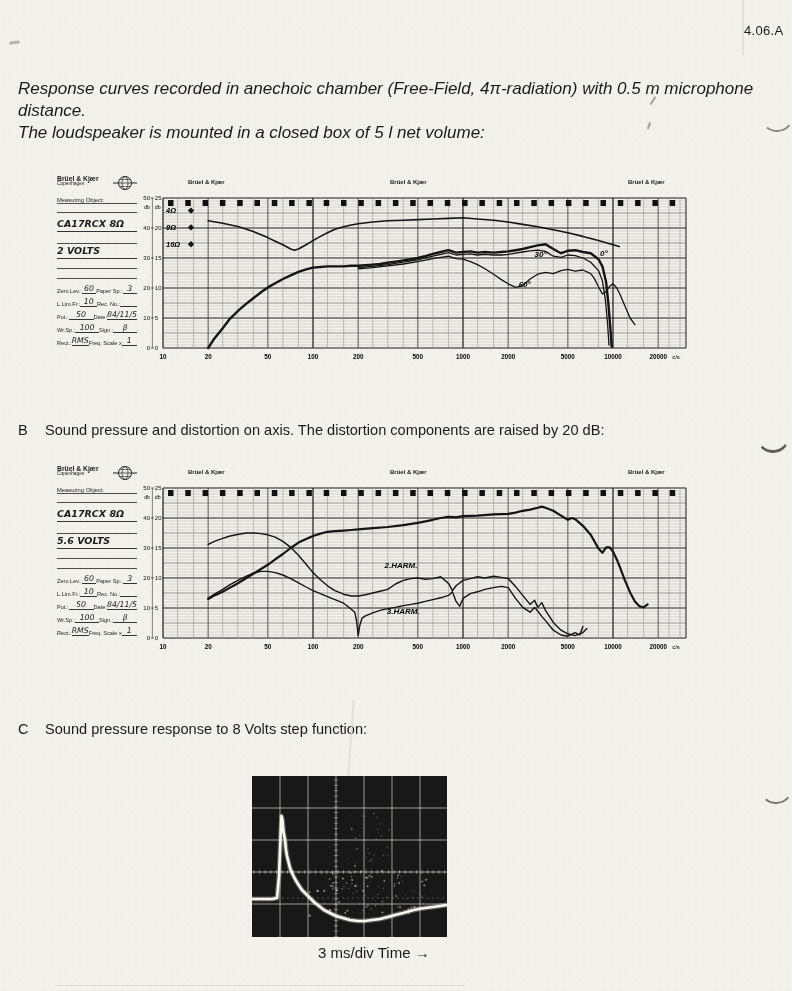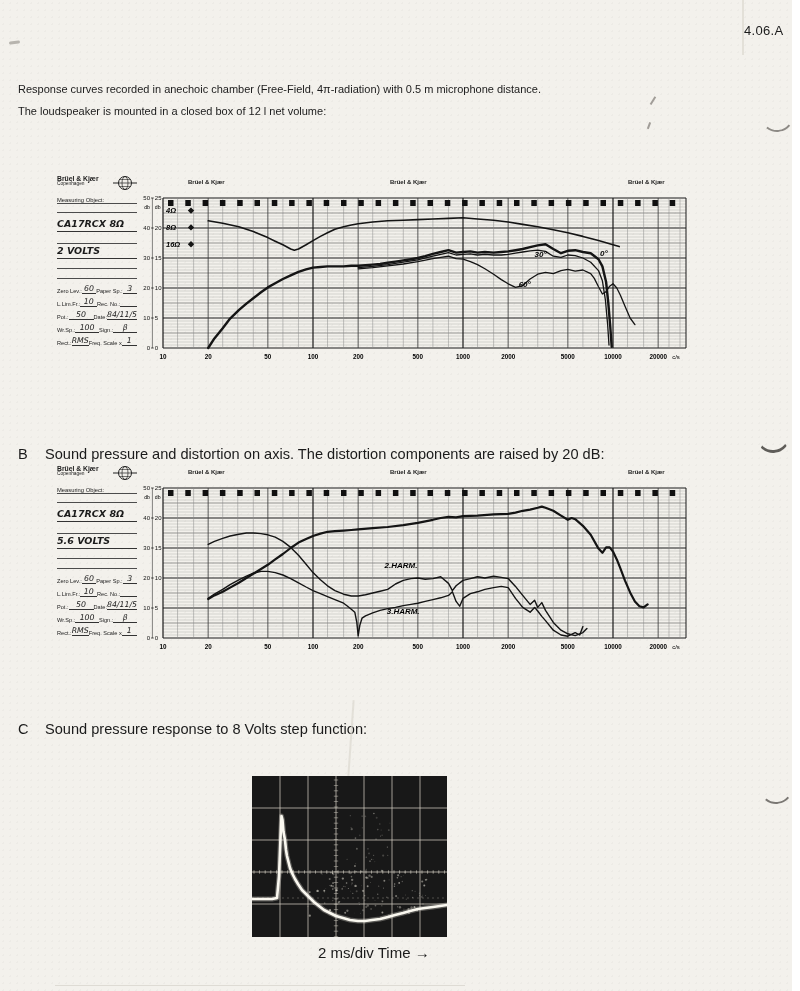--- a/index.html
+++ b/index.html
@@ -2,21 +2,21 @@
 <html><head>
 <meta charset="utf-8">
 <style>
   html,body{margin:0;padding:0;}
   .page{position:relative;width:792px;height:991px;background:#f3f1ec;
     font-family:"Liberation Sans",sans-serif;color:#1b1b1b;overflow:hidden;
     background-image:radial-gradient(rgba(0,0,0,0.025) 1px, transparent 1px);
     background-size:7px 7px;}
   .abs{position:absolute;}
   .docref{font-size:13px;letter-spacing:.3px;}
-  .intro{font-size:11px;line-height:22px;width:775px;}
+  .intro{font-size:17px;line-height:22px;width:775px;font-style:italic;}
   .sec{font-size:14.6px;}
   .sec .letter{display:inline-block;width:27px;}
   .bk-chart{position:absolute;width:650px;height:210px;}
   .bk-head{position:absolute;font-size:6px;font-weight:700;white-space:nowrap;}
   .form{position:absolute;left:2px;top:2px;width:80px;height:172px;font-size:5.8px;}
   .form .row{position:absolute;left:0;width:80px;white-space:nowrap;}
   .rule{position:absolute;left:0;width:80px;border-bottom:1px solid #4c4c4c;height:0;}
   .brand{font-weight:700;font-size:6.8px;}
   .city{font-size:4.8px;margin-top:-1px;}
   .hand{font-family:"DejaVu Sans",sans-serif;font-style:italic;font-weight:700;
@@ -39,27 +39,27 @@
 </style>
 </head>
 <body>
 
 <div class="page">
 
   <div class="abs docref" style="left:744px;top:23px;">4.06.A</div>
 
   <div class="abs intro" style="left:18px;top:78px;">
     <div>Response curves recorded in anechoic chamber (Free-Field, 4π-radiation) with 0.5 m microphone distance.</div>
-    <div>The loudspeaker is mounted in a closed box of 12 l net volume:</div>
+    <div>The loudspeaker is mounted in a closed box of 5 l net volume:</div>
   </div>
 
   <div class="pencil" style="left:652px;top:96px;height:9px;transform:rotate(32deg);"></div>
   <div class="pencil" style="left:648px;top:122px;height:7px;transform:rotate(20deg);"></div>
 
-  <div class="abs sec" style="left:18px;top:422px;margin-top:24px;">
+  <div class="abs sec" style="left:18px;top:422px;">
     <span class="letter">B</span><span>Sound pressure and distortion on axis. The distortion components are raised by 20 dB:</span>
   </div>
   <div class="abs sec" style="left:18px;top:721px;">
     <span class="letter">C</span><span>Sound pressure response to 8 Volts step function:</span>
   </div>
 
   <div class="bk-chart" style="left:55px;top:173px;">
     <div class="bk-head" style="left:133px;top:6px;">Brüel &amp; Kjær</div>
     <div class="bk-head" style="left:335px;top:6px;">Brüel &amp; Kjær</div>
     <div class="bk-head" style="left:573px;top:6px;">Brüel &amp; Kjær</div>
@@ -762,21 +762,21 @@
         <circle cx="135.69395398520584" cy="79.37950580584794" r="0.6513877184835206" fill="#e8e4d8" opacity="0.22585574173175532"></circle>
         <circle cx="121.67230815006062" cy="83.6441040917505" r="0.3194329340101373" fill="#e8e4d8" opacity="0.24157833491525532"></circle>
         <circle cx="121.62391837529088" cy="79.26151135203499" r="0.6096172486942342" fill="#e8e4d8" opacity="0.38498072674729894"></circle>
         <circle cx="129.85242823830453" cy="94.68186824567704" r="1.0087947345845378" fill="#e8e4d8" opacity="0.46198307101707115"></circle>
         <circle cx="114.21816078909588" cy="81.17117644575013" r="0.5528336496338405" fill="#e8e4d8" opacity="0.4016278607312719"></circle>
       </g>
       <polyline points="0,123 20,123 25,122 27,100 28.5,62 29.5,40 30.5,44 31.5,56 33,64 34,74 35,80 36,84 38,92 40,97 43,103 46,108 50,114 54,118 58,122 62,126 67,130 72,134 78,137 84,140 91,142 98,144 106,145 113,145 120,144 128,143 136,141 143,139 151,137 158,135 166,133 173,132 181,131 188,130 195,129" fill="none" stroke="#f7f4ea" stroke-width="5" opacity="0.3" stroke-linejoin="round" stroke-linecap="round"></polyline>
       <polyline points="0,123 20,123 25,122 27,100 28.5,62 29.5,40 30.5,44 31.5,56 33,64 34,74 35,80 36,84 38,92 40,97 43,103 46,108 50,114 54,118 58,122 62,126 67,130 72,134 78,137 84,140 91,142 98,144 106,145 113,145 120,144 128,143 136,141 143,139 151,137 158,135 166,133 173,132 181,131 188,130 195,129" fill="none" stroke="#faf8f0" stroke-width="2.6" stroke-linejoin="round" stroke-linecap="round"></polyline>
     </svg>
 
-  <div class="abs caption" style="left:318px;top:944px;">2 ms/div Time →</div>
+  <div class="abs caption" style="left:318px;top:944px;">3 ms/div Time →</div>
 
   <div class="crescent" style="left:760px;top:98px;border-bottom-color:#8d8a85;transform:rotate(-6deg);"></div>
   <div class="crescent" style="left:756px;top:418px;border-bottom-color:#5f5d59;border-bottom-width:3px;transform:rotate(-4deg);"></div>
   <div class="crescent" style="left:759px;top:770px;border-bottom-color:#7a7773;transform:rotate(-5deg);"></div>
   <div class="smudge" style="left:9px;top:41px;width:11px;height:3px;transform:rotate(-8deg);"></div>
   <div class="crease" style="left:742px;top:0;width:2px;height:55px;"></div>
   <div class="faintline" style="left:55px;top:985px;width:410px;"></div>
 
 </div>
 

